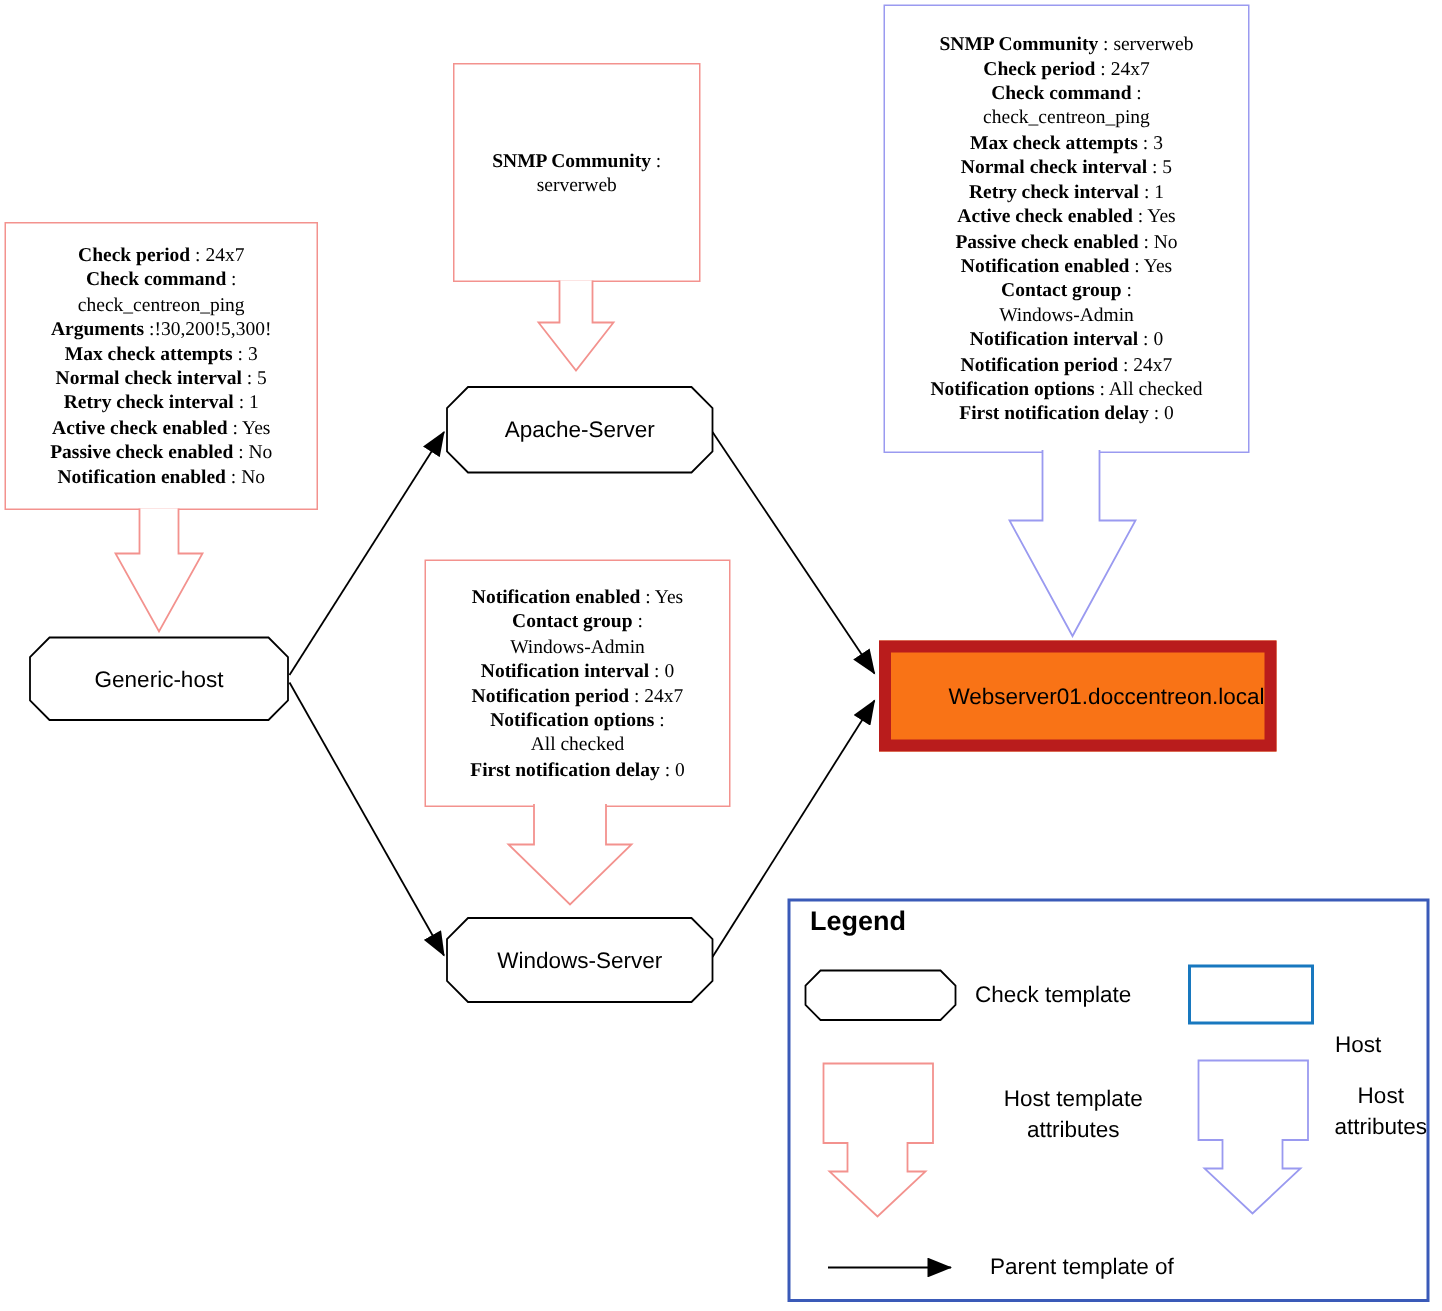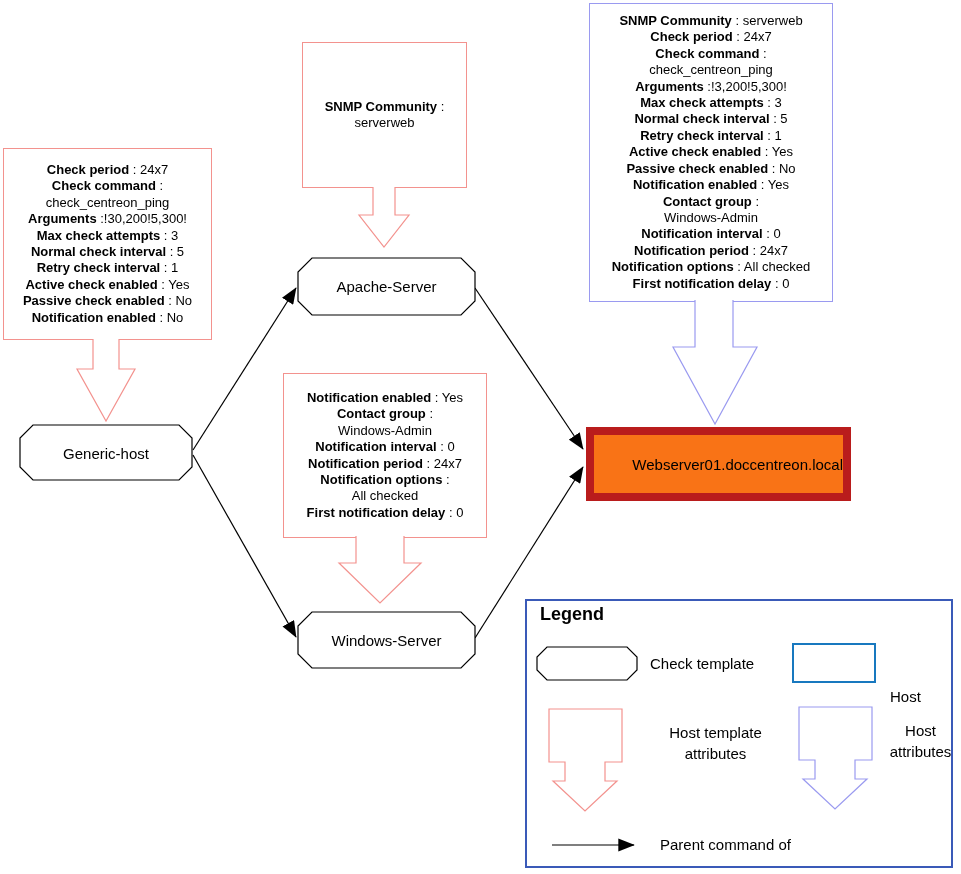--- a/index.html
+++ b/index.html
@@ -7,21 +7,21 @@
     position:relative; width:961px; height:874px; background:#fff;
     font-family:"Liberation Sans", sans-serif; color:#000;
     overflow:hidden;
   }
   
   .attr-box {
     position:absolute; background:#fff; z-index:1;
     display:flex; flex-direction:column; justify-content:center;
     text-align:center; font-size:13px; line-height:16.4px;
   }
-  .attr-box .ln { white-space:nowrap; }
+  .attr-box .ln { white-space:nowrap;font-family:Liberation Serif, serif; }
   .pink   { border:1px solid #f3928e; }
   .purple { border:1px solid #9a9af0; }
   #box-tl   { left:3px;   top:148px; width:207px; height:190px; }
   #box-snmp { left:302px; top:42px;  width:163px; height:144px; }
   #box-tr   { left:589px; top:3px;   width:242px; height:297px; }
   #box-mid  { left:283px; top:373px; width:202px; height:163px; }
   
   #webserver-box {
     position:absolute; left:586px; top:427px; width:249px; height:58px;
     border:8px solid #b91c1c; background:#f97316; z-index:1;
@@ -89,21 +89,20 @@
   <div id="box-tr" class="attr-box purple">
 
       <div class="ln"><b>SNMP Community</b><span> : serverweb</span></div>
 
       <div class="ln"><b>Check period</b><span> : 24x7</span></div>
 
       <div class="ln"><b>Check command</b><span> :</span></div>
 
       <div class="ln"><b></b><span>check_centreon_ping</span></div>
 
-      <div class="ln"><b>Arguments</b><span> :!3,200!5,300!</span></div>
 
       <div class="ln"><b>Max check attempts</b><span> : 3</span></div>
 
       <div class="ln"><b>Normal check interval</b><span> : 5</span></div>
 
       <div class="ln"><b>Retry check interval</b><span> : 1</span></div>
 
       <div class="ln"><b>Active check enabled</b><span> : Yes</span></div>
 
       <div class="ln"><b>Passive check enabled</b><span> : No</span></div>
@@ -184,15 +183,15 @@
 
   <div id="lbl-generic" class="node-label">Generic-host</div>
   <div id="lbl-apache" class="node-label">Apache-Server</div>
   <div id="lbl-windows" class="node-label">Windows-Server</div>
 
   <div id="legend-title" class="legend-text">Legend</div>
   <div id="lgl-host-template" class="legend-text">Check template</div>
   <div id="lgl-host" class="legend-text">Host</div>
   <div id="lgl-ht-attrs" class="legend-text">Host template attributes</div>
   <div id="lgl-h-attrs" class="legend-text">Host attributes</div>
-  <div id="lgl-parent" class="legend-text">Parent command of</div>
+  <div id="lgl-parent" class="legend-text">Parent template of</div>
 
 </div>
 
 </body></html>

